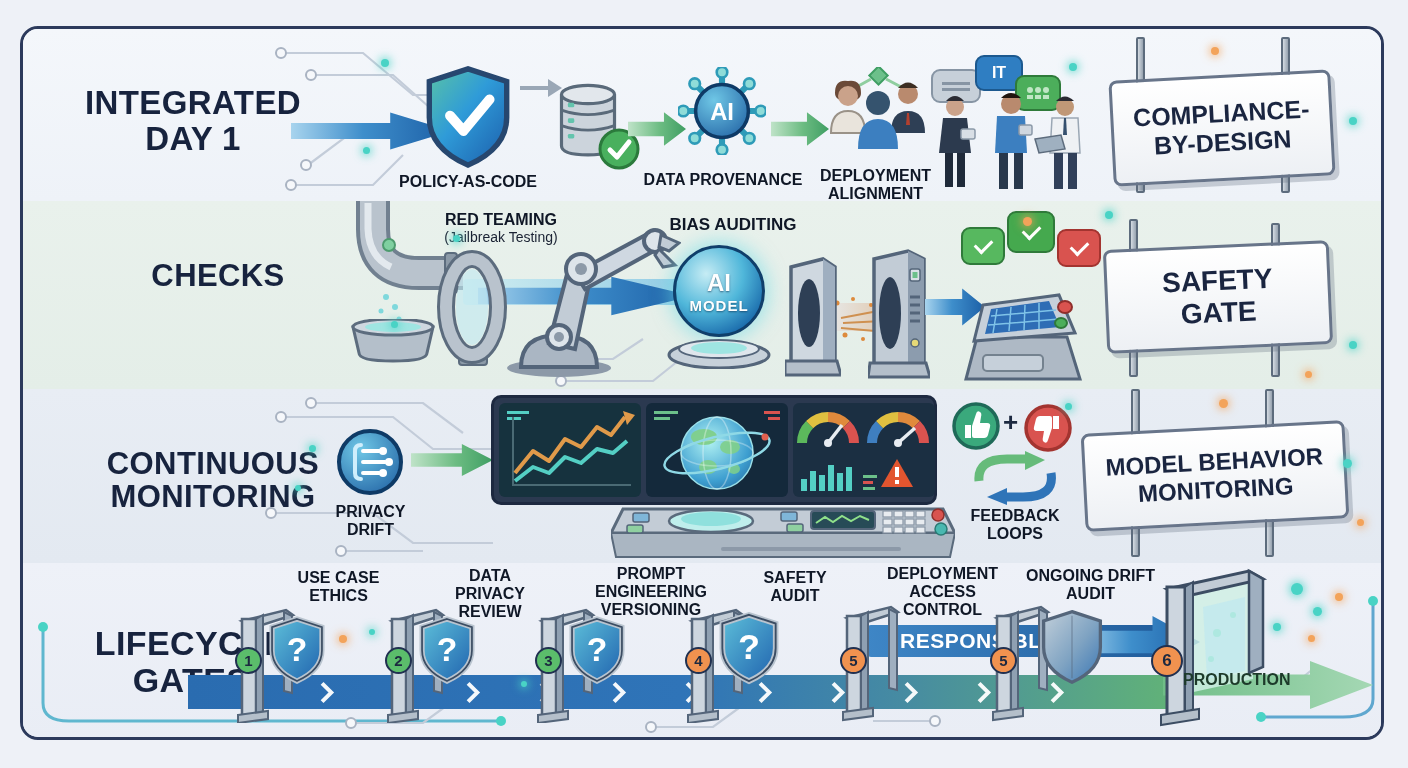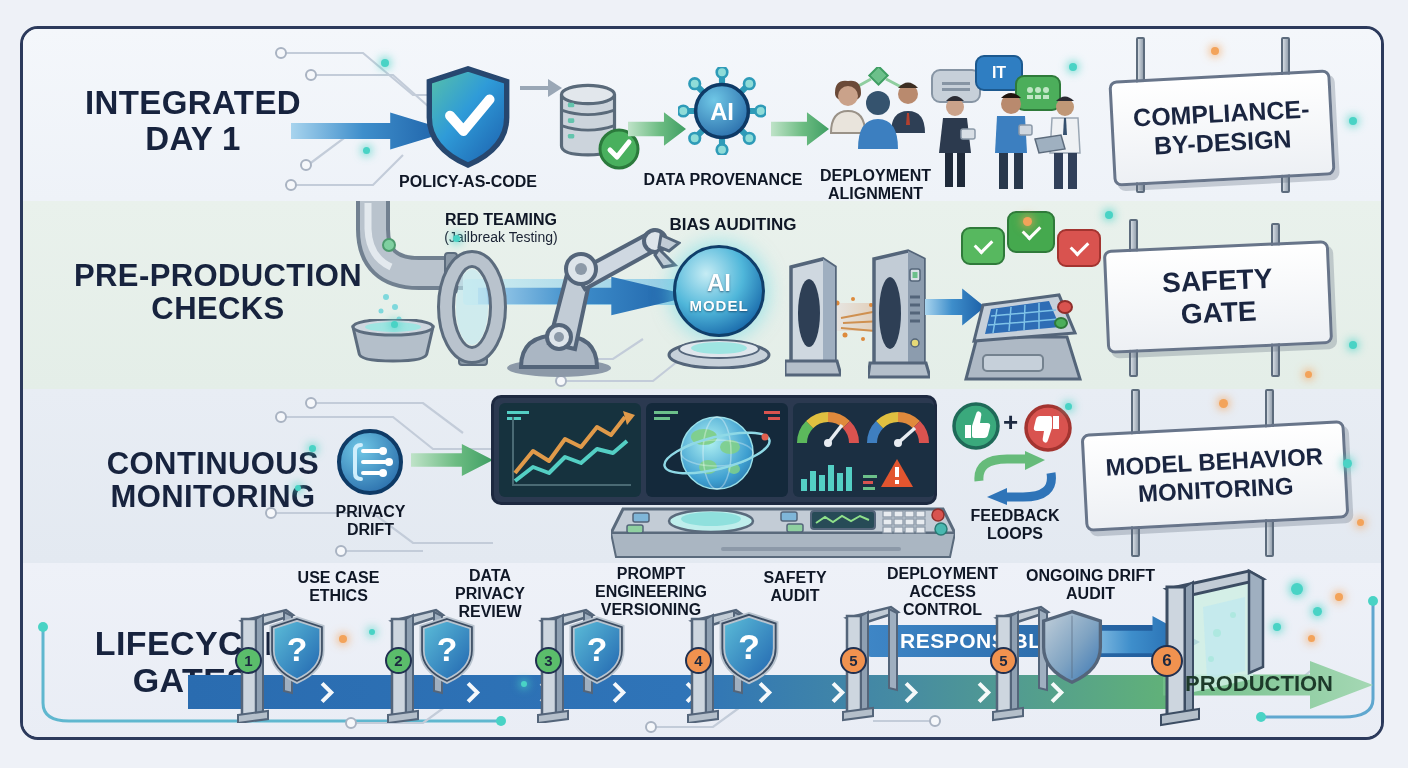--- a/index.html
+++ b/index.html
@@ -209,21 +209,20 @@
       <div>COMPLIANCE-</div>
       <div>BY-DESIGN</div>
     </div>
     <span class="glow g-teal abs" style="left:1046px;top:34px;width:8px;height:8px"></span>
     <span class="glow g-orange abs" style="left:1188px;top:18px;width:8px;height:8px"></span>
     <span class="glow g-teal abs" style="left:1326px;top:88px;width:8px;height:8px"></span>
   </div>
 
   <div class="band" id="b2">
     <div class="abs title" style="left:45px;top:58px;width:300px;font-size:31px">
-      <div>PRE-PRODUCTION</div>
       <div>CHECKS</div>
     </div>
     <svg class="abs" style="left:480px;top:128px;width:460px;height:60px">
       <path class="circuit" d="M30 30 H110 L140 10"></path>
         <circle class="cnode" cx="28" cy="30" r="5"></circle>
       <path class="circuit" d="M60 52 H150 L190 20 H260"></path>
         <circle class="cnode" cx="58" cy="52" r="5"></circle>
     </svg>
 
     <div class="abs" style="left:440px;top:78px;width:230px;height:26px;background:linear-gradient(90deg,#cdeef2,#7fc3e3);border-radius:4px;opacity:.85"></div>
@@ -651,21 +650,21 @@
     <div class="badge badge-orange" style="left:1128px;top:82px;width:32px;height:32px;font-size:17px">6</div>
 
     <div class="abs lbl" style="left:258px;top:6px;width:115px">USE CASE ETHICS</div>
     <div class="abs lbl" style="left:558px;top:2px;width:140px">PROMPT ENGINEERING VERSIONING</div>
     <div class="abs lbl" style="left:412px;top:4px;width:110px">DATA PRIVACY REVIEW</div>
     <div class="abs lbl" style="left:722px;top:6px;width:100px">SAFETY AUDIT</div>
     <div class="abs lbl" style="left:852px;top:2px;width:135px">DEPLOYMENT ACCESS CONTROL</div>
     <div class="abs lbl" style="left:1000px;top:4px;width:135px">ONGOING DRIFT AUDIT</div>
 
     <div class="abs arrow" style="left:1140px;top:96px;width:210px;height:52px;background:linear-gradient(90deg,#6fbd87,#a5d8b4);clip-path:polygon(0 30%,70% 30%,70% 4%,100% 50%,70% 96%,70% 70%,0 70%);z-index:4"></div>
-    <div class="abs" style="left:1160px;top:108px;width:150px;text-align:right;font-weight:800;font-size:22px;color:#1d3a2a;z-index:5">PRODUCTION</div>
+    <div class="abs" style="left:1160px;top:108px;width:150px;text-align:left;font-weight:800;font-size:16px;color:#1d3a2a;z-index:5">PRODUCTION</div>
 
     <span class="glow g-teal abs" style="left:1268px;top:20px;width:12px;height:12px"></span>
     <span class="glow g-teal abs" style="left:1290px;top:44px;width:9px;height:9px"></span>
     <span class="glow g-orange abs" style="left:1312px;top:30px;width:8px;height:8px"></span>
     <span class="glow g-teal abs" style="left:1250px;top:60px;width:8px;height:8px"></span>
     <span class="glow g-orange abs" style="left:1285px;top:72px;width:7px;height:7px"></span>
     <span class="glow g-orange abs" style="left:316px;top:72px;width:8px;height:8px"></span>
     <span class="glow g-teal abs" style="left:346px;top:66px;width:6px;height:6px"></span>
     <span class="glow g-teal abs" style="left:498px;top:118px;width:6px;height:6px"></span>
   </div>

